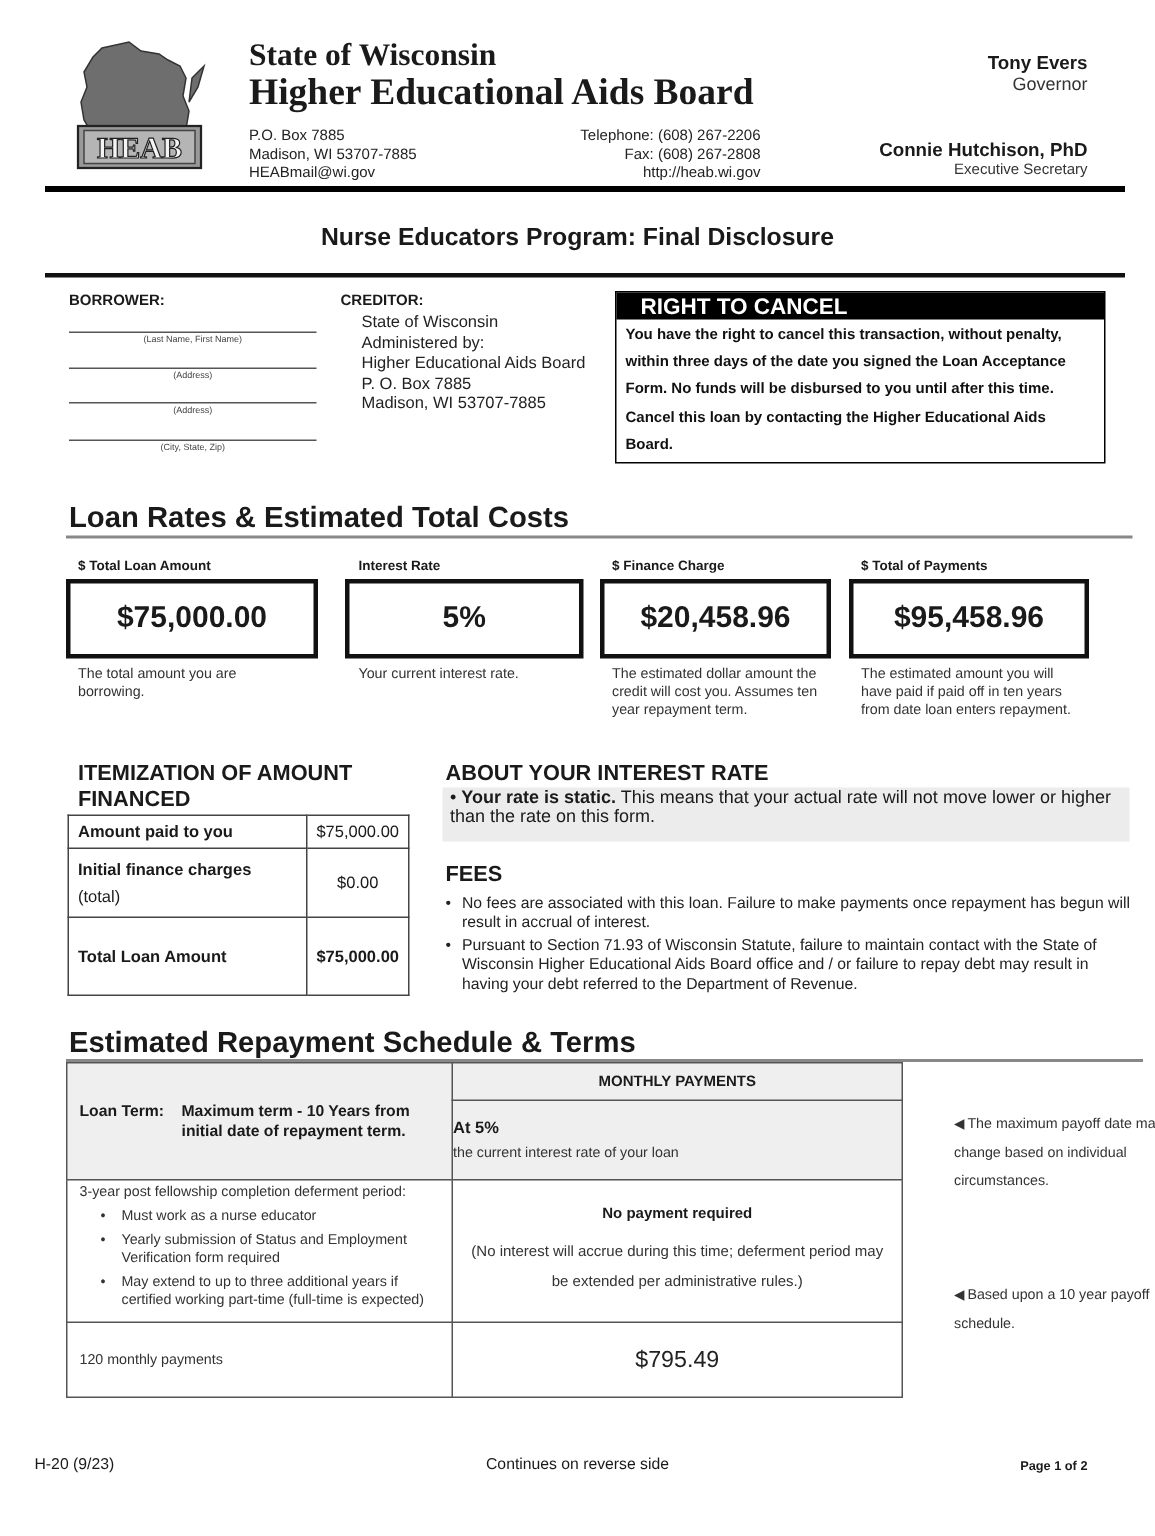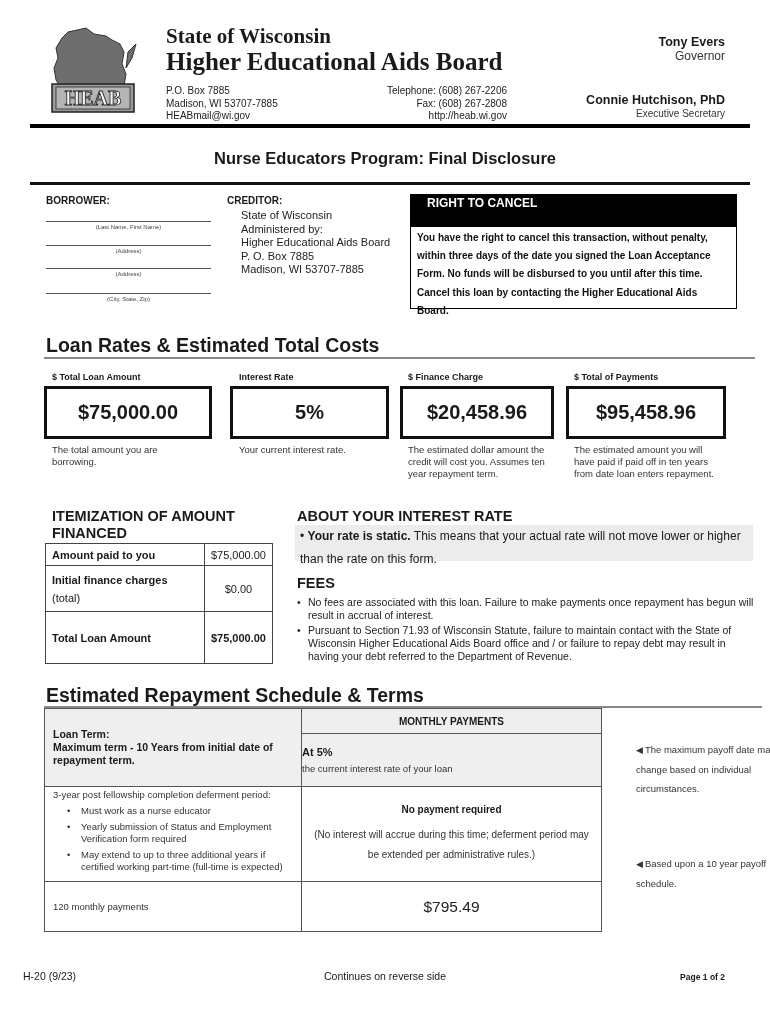--- a/index.html
+++ b/index.html
@@ -26,50 +26,50 @@
 
   
   .lbl-b { font-size: 10px; font-weight: bold; }
   .borrower-lbl { left: 46px; top: 195px; }
   .line-field { left: 46px; width: 165px; border-top: 1px solid #555; font-size: 6px; text-align: center; color: #444; padding-top: 2px; }
   .creditor-lbl { left: 227px; top: 195px; }
   .creditor { left: 241px; top: 209px; font-size: 11px; line-height: 13.5px; color: #222; }
 
   
   .rtc { left: 410px; top: 194px; width: 327px; height: 115px; border: 1px solid #000; }
-  .rtc-head { background: #000; color: #fff; font-weight: bold; font-size: 12px; padding: 1px 0 1px 16px; height: 32px; }
+  .rtc-head { background: #000; color: #fff; font-weight: bold; font-size: 15px; padding: 1px 0 1px 16px; height: 18px; }
   .rtc-body { font-size: 10px; font-weight: bold; line-height: 18.2px; padding: 2px 5px 0 6px; color: #111; }
 
   
   .sec-title { left: 46px; font-size: 19.5px; font-weight: bold; }
   .sec-rule { left: 44px; width: 711px; height: 2px; background: #888; }
   .box-lbl { font-size: 9px; font-weight: bold; }
   .val-box { border: 3px solid #111; height: 53px; display: flex; align-items: center; justify-content: center; font-size: 20px; font-weight: bold; }
   .box-desc { font-size: 9.5px; line-height: 12px; color: #333; }
 
   
   .item-title { left: 52px; top: 508px; font-size: 14.5px; font-weight: bold; line-height: 17px; }
   .item-table { left: 45px; top: 543px; width: 228px; border-collapse: collapse; font-size: 11px; }
   .item-table td { border: 1px solid #444; padding: 4px 6px; }
   .item-table td.v { text-align: center; width: 67px; }
 
   
   .about-title { left: 297px; top: 508px; font-size: 14.5px; font-weight: bold; }
-  .about-box { left: 295px; top: 525px; width: 458px; height: 36px; background: #ececec; font-size: 12px; line-height: 23px; padding-left: 5px; }
+  .about-box { left: 295px; top: 525px; width: 458px; height: 36px; background: #ececec; font-size: 12px; line-height: 13px; padding-left: 5px; }
   .fees-title { left: 297px; top: 575px; font-size: 14.5px; font-weight: bold; }
   .fees-list { left: 296px; top: 596px; width: 458px; font-size: 10.5px; line-height: 13px; color: #222; list-style: none; }
   .fees-list li { position: relative; padding-left: 12px; margin-bottom: 2px; }
   .fees-list li::before { content: "•"; position: absolute; left: 1px; top: 0; }
 
   
   .sched { left: 44px; top: 708px; width: 558px; border-collapse: collapse; font-size: 10px; }
   .sched td { border: 1px solid #555; vertical-align: middle; }
   .sched .shade { background: #efefef; }
   .sched .c1 { width: 257px; }
-  .loan-term { display: flex; font-weight: bold; font-size: 10.5px; padding-left: 8px; line-height: 13px; flex-direction: column; }
+  .loan-term { display: flex; font-weight: bold; font-size: 10.5px; padding-left: 8px; line-height: 13px; }
   .loan-term .t1 { width: 68px; }
   .mp-head { text-align: center; font-weight: bold; font-size: 10px; height: 25px; margin-top: 29px; }
   .at5 { text-align: left; height: 53px; }
   .at5 .p { font-weight: bold; font-size: 11px; }
   .at5 .s { font-size: 9.5px; color: #333; margin-top: 5px; }
   .def-cell { padding: 2px 6px 4px 8px; color: #333; font-size: 9.5px; line-height: 11.5px; }
   .def-cell ul { list-style: none; margin-top: 4px; }
   .def-cell li { position: relative; padding-left: 14px; margin-left: 14px; margin-bottom: 5px; }
   .def-cell li::before { content: "•"; position: absolute; left: 0; }
   .np { text-align: center; }

